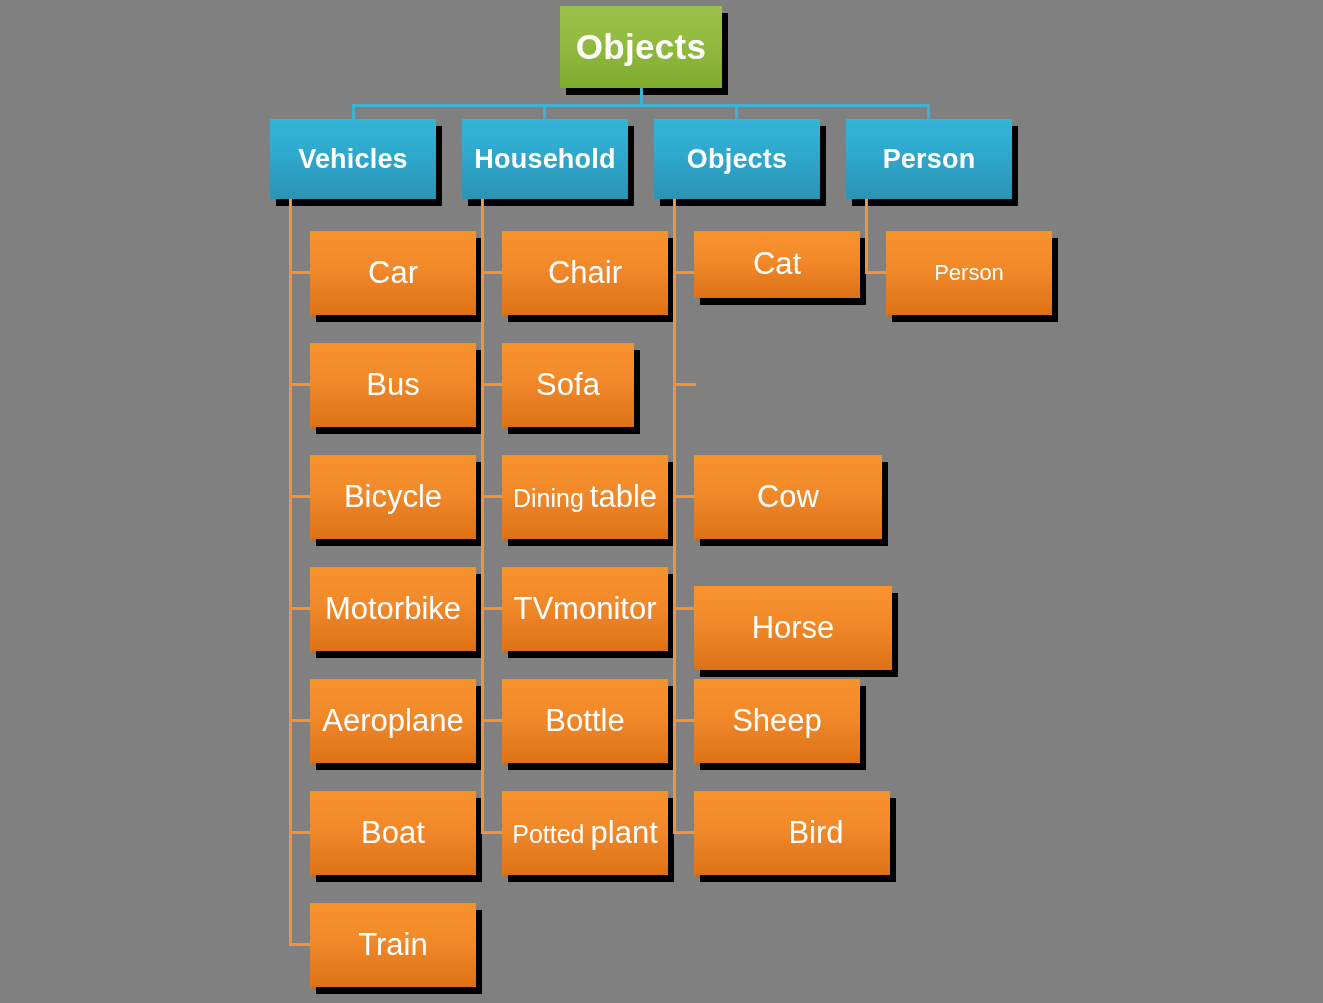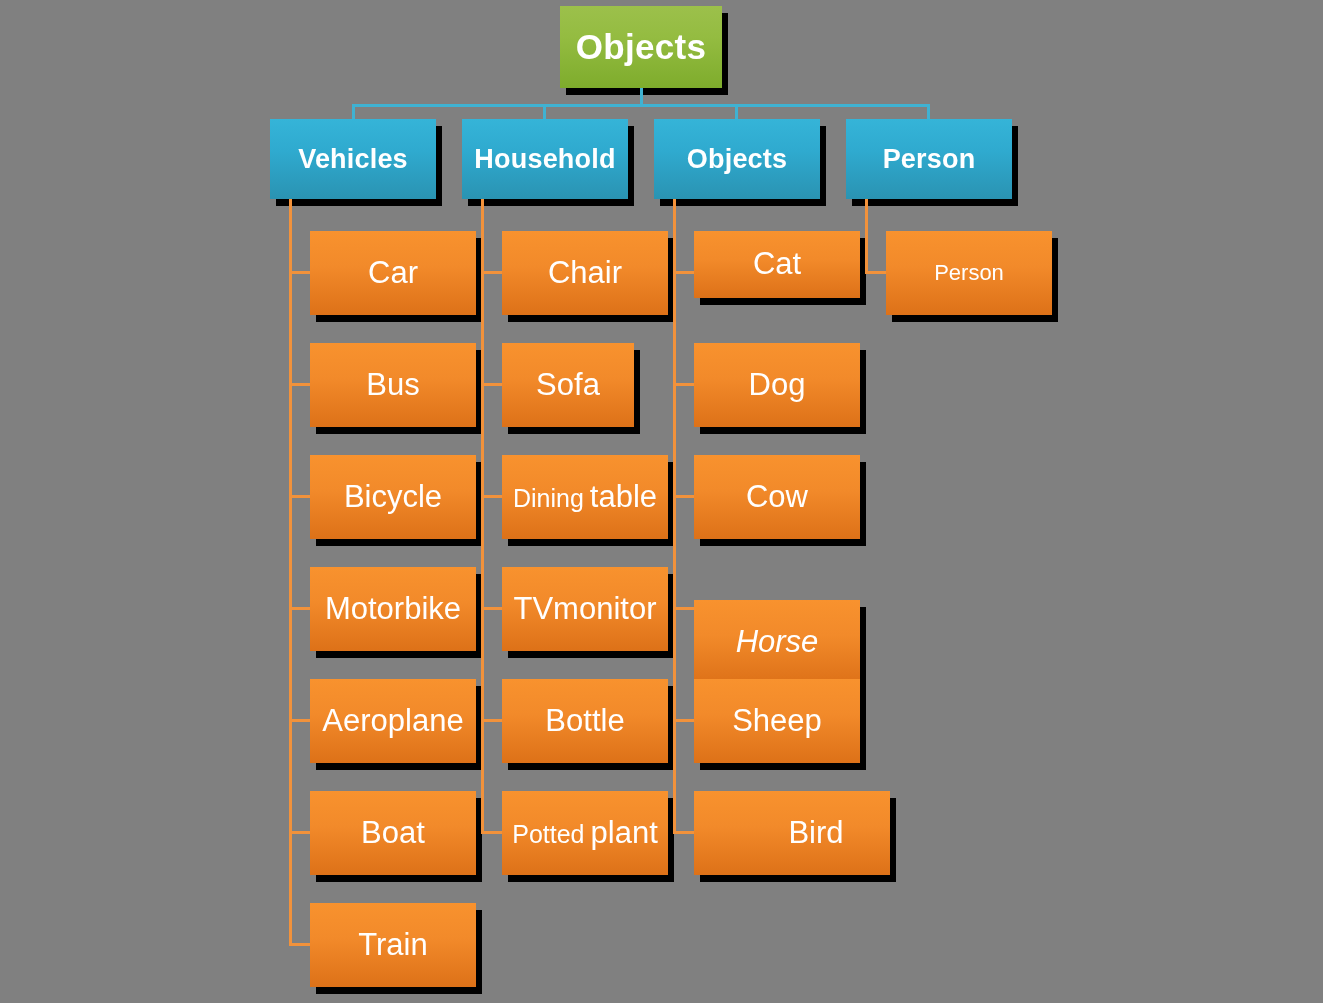--- a/index.html
+++ b/index.html
@@ -180,27 +180,24 @@
   <div class="conn orange" style="left:673px; top:271px; width:23px; height:3px;"></div>
   <div class="conn orange" style="left:673px; top:383px; width:23px; height:3px;"></div>
   <div class="conn orange" style="left:673px; top:495px; width:23px; height:3px;"></div>
   <div class="conn orange" style="left:673px; top:607px; width:23px; height:3px;"></div>
   <div class="conn orange" style="left:673px; top:719px; width:23px; height:3px;"></div>
   <div class="conn orange" style="left:673px; top:831px; width:23px; height:3px;"></div>
 
   <div class="node leaf" style="left:694px; top:231px; width:166px; height:67px;">
     <span>Cat</span>
   </div>
-  <div class="node leaf" style="left:694px; top:343px; width:166px; height:84px;">
-    <span>Dog</span>
-  </div>
-  <div class="node leaf" style="left:694px; top:455px; width:166px; height:84px;">
+  <div class="node leaf" style="left:694px; top:455px; width:188px; height:84px;">
     <span>Cow</span>
   </div>
-  <div class="node leaf" style="left:694px; top:600px; width:166px; height:84px;font-style:italic;">
+  <div class="node leaf" style="left:694px; top:586px; width:198px; height:84px;">
     <span>Horse</span>
   </div>
   <div class="node leaf" style="left:694px; top:679px; width:166px; height:84px;">
     <span>Sheep</span>
   </div>
   <div class="node leaf" style="left:694px; top:791px; width:196px; height:84px;padding-left:48px;">
     <span>Bird</span>
   </div>
 
   <div class="conn orange" style="left:865px; top:199px; width:3px; height:75px;"></div>

